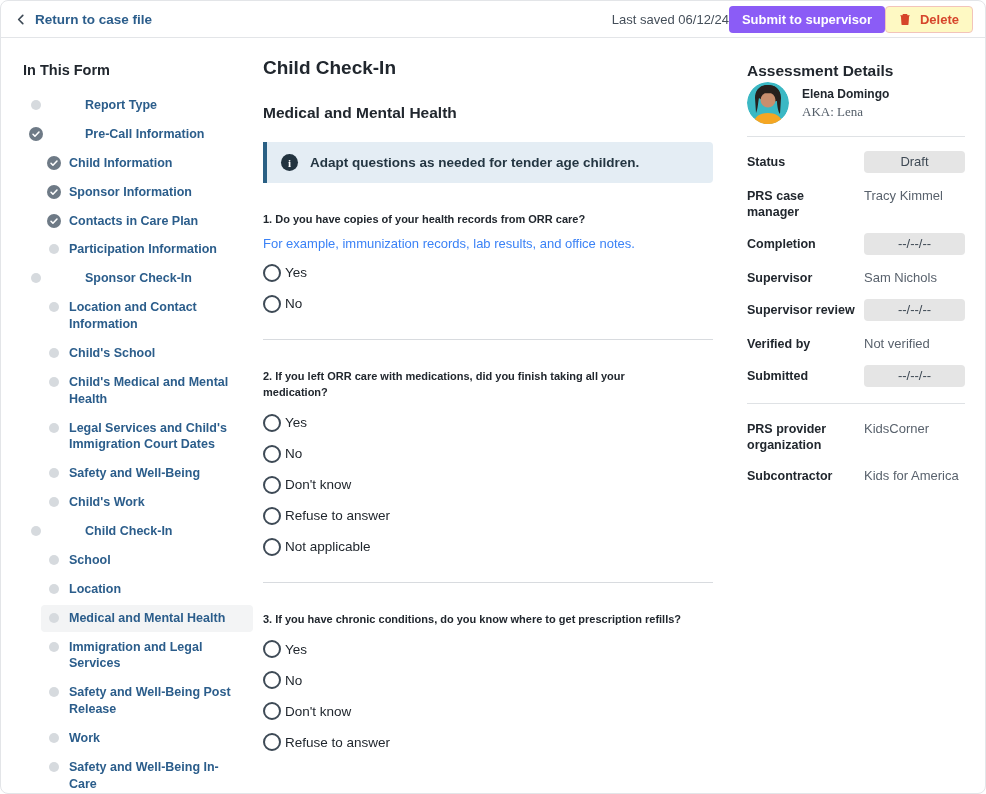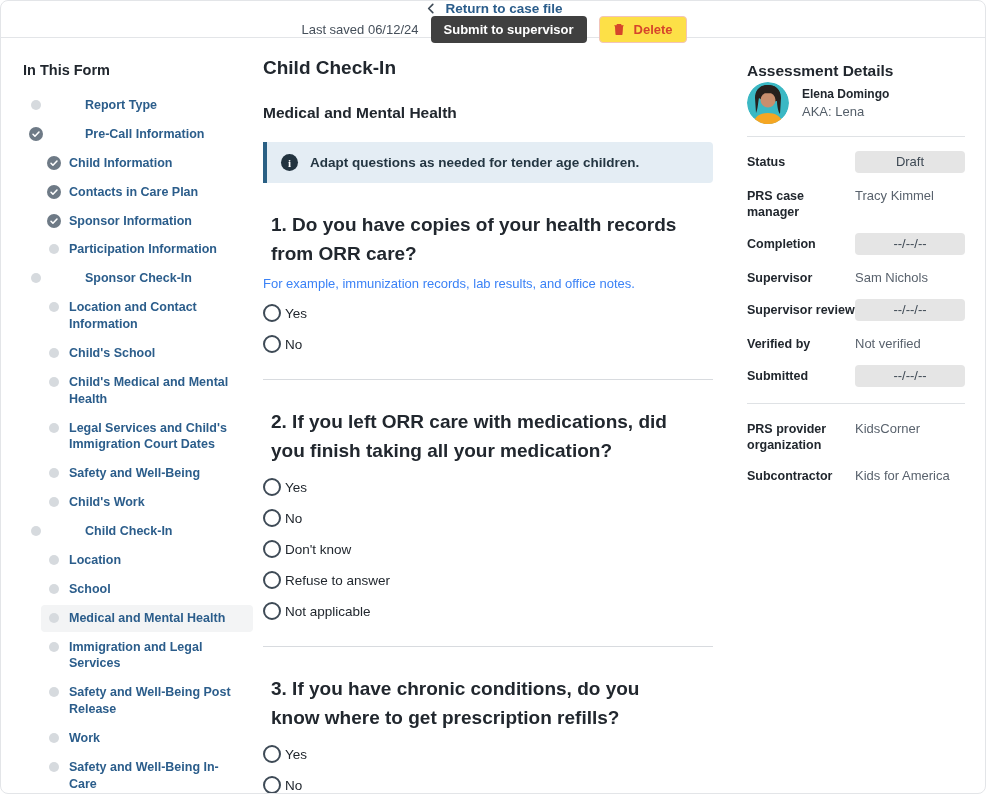--- a/index.html
+++ b/index.html
@@ -12,34 +12,33 @@
     border-radius:8px;
     overflow:hidden;
     position:relative;
   }
   
   .topbar {
     height:37px; display:flex; align-items:center;
     justify-content:space-between;
     padding:0 12px 0 14px;
     border-bottom:1px solid #e3e5e8;
-    flex-direction:column;
   }
   .back-link { display:flex; align-items:center; gap:9px; cursor:pointer; }
   .back-link .chev { display:flex; align-items:center; }
   .back-link .lbl { color:#2b5d8b; font-size:13.5px; font-weight:700; }
-  .topbar-right { display:flex; align-items:center; gap:12px; }
+  .topbar-right { display:flex; align-items:center; }
   .last-saved { font-size:13px; color:#454f5a; }
   .btn-submit {
-    background:#404040; color:#fff; border:none; border-radius:4px;
+    background:#8b5cf6; color:#fff; border:none; border-radius:4px;
     font-family:inherit; font-size:13px; font-weight:700;
     padding:6px 13px; cursor:pointer;
   }
   .btn-delete {
-    background:#fde047; color:#d6452b; border:1px solid #f2c4ba; border-radius:4px;
+    background:#fef9c3; color:#d6452b; border:1px solid #f2c4ba; border-radius:4px;
     font-family:inherit; font-size:13px; font-weight:700;
     padding:5px 13px; cursor:pointer;
     display:flex; align-items:center; gap:9px;
   }
   
   .content { display:flex; height:757px; }
   .sidebar { width:262px; padding:24px 10px 0 22px; flex:none; }
   .main { width:450px; flex:none; padding-top:19px; }
   .rightpanel { width:238px; flex:none; margin-left:auto; padding:24px 20px 0 0; }
   
@@ -68,38 +67,38 @@
     display:flex; align-items:center; gap:12px;
     padding:12px 14px; min-height:41px;
   }
   .info-icon {
     width:17px; height:17px; border-radius:50%; background:#22333f;
     color:#fff; font-size:11px; font-weight:700; font-family:"Liberation Serif", serif;
     display:flex; align-items:center; justify-content:center; flex:none;
   }
   .banner-text { font-size:13.5px; font-weight:600; color:#243642; }
   .question { margin-top:28px; }
-  .q-text { font-size:19px; font-weight:700; color:#21272e; line-height:1.5; max-width:420px;margin-left:8px; }
+  .q-text { font-size:11px; font-weight:700; color:#21272e; line-height:1.5; max-width:420px; }
   .q-helper { font-size:13px; color:#3b82f6; margin-top:8px; }
   .radio-row { display:flex; align-items:center; gap:4px; margin-top:13px; cursor:pointer; }
   .radio {
     width:18px; height:18px; border-radius:50%;
     border:2px solid #3e4a56; background:#fff; flex:none;
   }
   .radio-label { font-size:13.5px; color:#21272e; }
   .q-divider { border-top:1px solid #d8dbdf; margin-top:26px; }
   
   .rightpanel h2 { font-size:15.5px; font-weight:700; color:#21272e; margin-bottom:2px; }
   .person { display:flex; align-items:center; gap:13px; padding-bottom:12px; }
   .avatar { width:42px; height:42px; border-radius:50%; overflow:hidden; flex:none; }
   .avatar svg { display:block; }
   .person-name { font-size:12px; font-weight:600; color:#21272e; }
-  .person-aka { font-size:13px; color:#545e69; margin-top:3px; }
+  .person-aka { font-size:13px; color:#545e69; margin-top:3px;font-family:Liberation Serif, serif; }
   .panel-divider { border-top:1px solid #dfe2e5; margin:0 0 14px 0; }
-  .detail-row { display:flex; align-items:flex-start; margin-bottom:12px; min-height:20px; }
+  .detail-row { display:flex; align-items:flex-start; margin-bottom:12px; min-height:20px;gap:9px; }
   .detail-label { width:108px; flex:none; font-size:12.5px; font-weight:700; color:#21272e; line-height:1.3; padding-top:3px; }
   .detail-value { flex:1; font-size:13px; color:#59626d; padding-top:3px; }
   .detail-value.badge {
     background:#e5e5e5; border-radius:4px; text-align:center;
     padding:3px 0 4px 0; color:#3e4954;
   }
   .rows-gap { height:4px; }
 </style>
 </head>
 <body>
@@ -154,30 +153,30 @@
           </span>
           <span class="nav-label">Child Information</span>
         </div>
         <div class="nav-item level-1">
           <span class="check-circle">
             <svg viewBox="0 0 16 16" width="14" height="14">
               <circle cx="8" cy="8" r="8" fill="#6e7a86"></circle>
               <path d="M4.6 8.3l2.2 2.2 4.6-4.8" stroke="#fff" stroke-width="1.8" fill="none" stroke-linecap="round" stroke-linejoin="round"></path>
             </svg>
           </span>
-          <span class="nav-label">Contacts in Care Plan</span>
+          <span class="nav-label">Sponsor Information</span>
         </div>
         <div class="nav-item level-1">
           <span class="check-circle">
             <svg viewBox="0 0 16 16" width="14" height="14">
               <circle cx="8" cy="8" r="8" fill="#6e7a86"></circle>
               <path d="M4.6 8.3l2.2 2.2 4.6-4.8" stroke="#fff" stroke-width="1.8" fill="none" stroke-linecap="round" stroke-linejoin="round"></path>
             </svg>
           </span>
-          <span class="nav-label">Sponsor Information</span>
+          <span class="nav-label">Contacts in Care Plan</span>
         </div>
         <div class="nav-item level-1">
           <span class="dot"></span>
           <span class="nav-label">Participation Information</span>
         </div>
         <div class="nav-item level-0">
           <span class="dot"></span>
           <span class="nav-label">Sponsor Check-In</span>
         </div>
         <div class="nav-item level-1">
@@ -203,25 +202,25 @@
         <div class="nav-item level-1">
           <span class="dot"></span>
           <span class="nav-label">Child's Work</span>
         </div>
         <div class="nav-item level-0">
           <span class="dot"></span>
           <span class="nav-label">Child Check-In</span>
         </div>
         <div class="nav-item level-1">
           <span class="dot"></span>
+          <span class="nav-label">School</span>
+        </div>
+        <div class="nav-item level-1">
+          <span class="dot"></span>
           <span class="nav-label">Location</span>
-        </div>
-        <div class="nav-item level-1">
-          <span class="dot"></span>
-          <span class="nav-label">School</span>
         </div>
         <div class="nav-item level-1 selected">
           <span class="dot"></span>
           <span class="nav-label">Medical and Mental Health</span>
         </div>
         <div class="nav-item level-1">
           <span class="dot"></span>
           <span class="nav-label">Immigration and Legal Services</span>
         </div>
         <div class="nav-item level-1">

